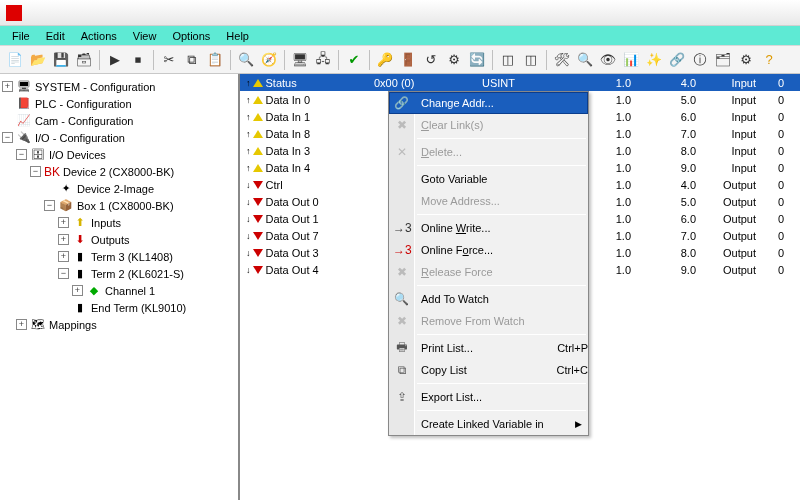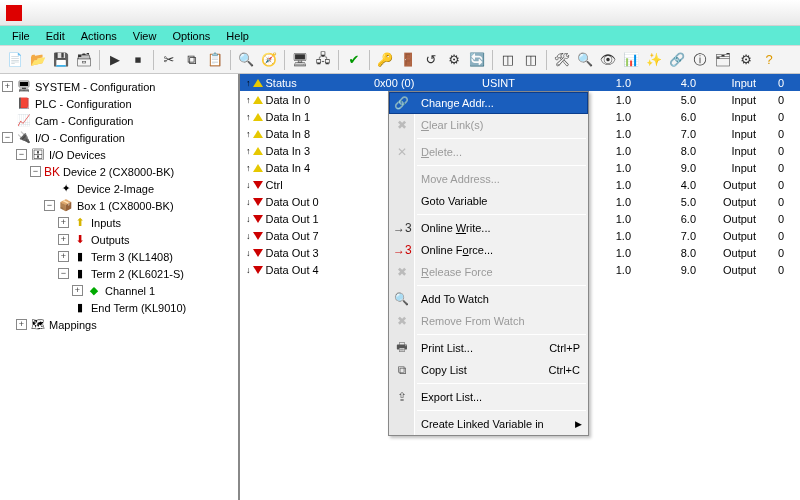--- a/index.html
+++ b/index.html
@@ -38,21 +38,21 @@
 .var-icon-out { width:0;height:0;border-left:5px solid transparent;border-right:5px solid transparent;border-top:8px solid #c00; margin-right:3px;}
 .ctx-menu { position:absolute; left:148px; top:17px; width:201px; background:#f1f1f1; border:1px solid #888; box-shadow:2px 2px 3px rgba(0,0,0,.25); z-index:10;}
 .ctx-icon-col { position:absolute; left:0; top:0; bottom:0; width:26px; background:#e8e8e8; border-right:1px solid #fff;}
 .ctx-item { position:relative; height:22px; display:flex; align-items:center; padding-left:32px; cursor:default;}
 .ctx-item.sel { background:#1a5ebd; color:#fff; border:1px solid #0a3d8d; padding-left:31px; height:22px;}
 .ctx-item.sel .ctx-ico { left:3px; }
 .ctx-item.disabled { color:#9a9a9a; }
 .ctx-sep { height:1px; margin:2px 2px 2px 28px; background:#c0c0c0; border-bottom:1px solid #fff;}
 .ctx-ico { position:absolute; left:4px; width:18px; text-align:center; font-size:12px; color:#555;}
 .ctx-item.disabled .ctx-ico { color:#bbb; }
-.ctx-short { position:absolute; right:8px; color:inherit;}
+.ctx-short { position:absolute; right:0; color:inherit;}
 .ctx-arrow { position:absolute; right:6px; font-size:9px;}
 .u { text-decoration: underline; }
 </style>
 </head>
 <body>
 
 <div class="titlebar">
   <span class="titlebar-icon"></span>
 </div>
 
@@ -370,25 +370,25 @@
       <div class="ctx-item disabled">
           <span class="ctx-ico">✖</span>
           <span><span class="u">C</span>lear Link(s)</span>
         </div>
       <div class="ctx-sep"></div>
       <div class="ctx-item disabled">
           <span class="ctx-ico">✕</span>
           <span><span class="u">D</span>elete...</span>
         </div>
       <div class="ctx-sep"></div>
+      <div class="ctx-item">
+          <span>Goto Variable</span>
+        </div>
       <div class="ctx-item disabled">
           <span>Move Address...</span>
-        </div>
-      <div class="ctx-item">
-          <span>Goto Variable</span>
         </div>
       <div class="ctx-sep"></div>
       <div class="ctx-item">
           <span class="ctx-ico" style="color:#333">→3</span>
           <span>Online <span class="u">W</span>rite...</span>
         </div>
       <div class="ctx-item">
           <span class="ctx-ico" style="color:#c00">→3</span>
           <span>Online F<span class="u">o</span>rce...</span>
         </div>

